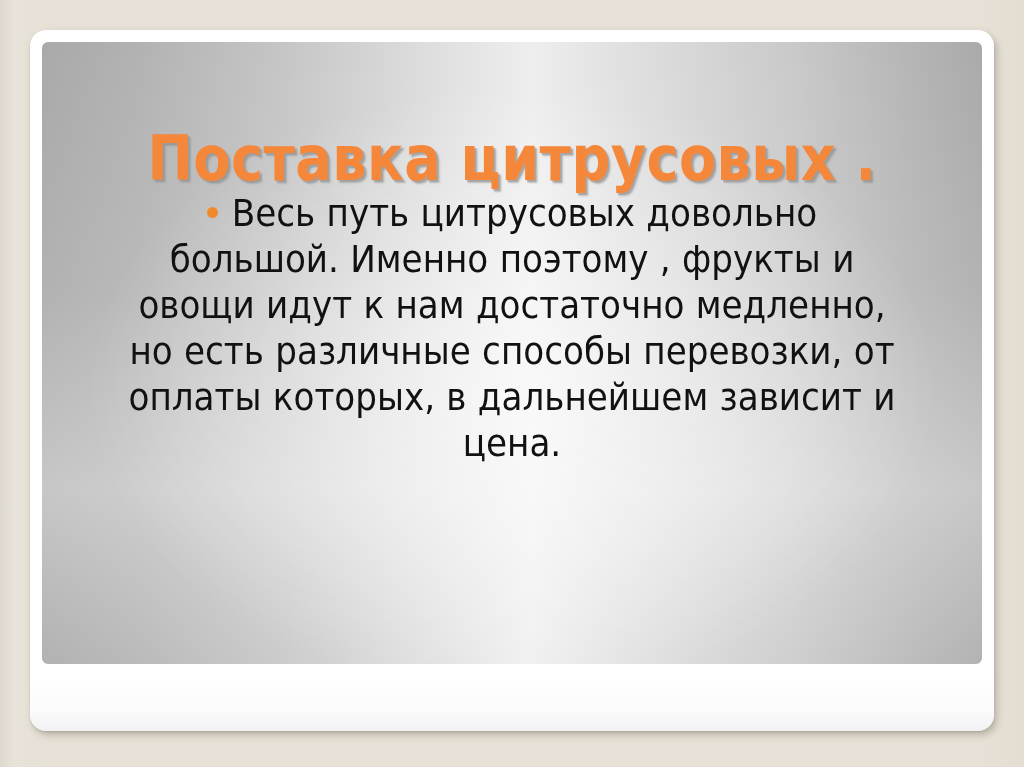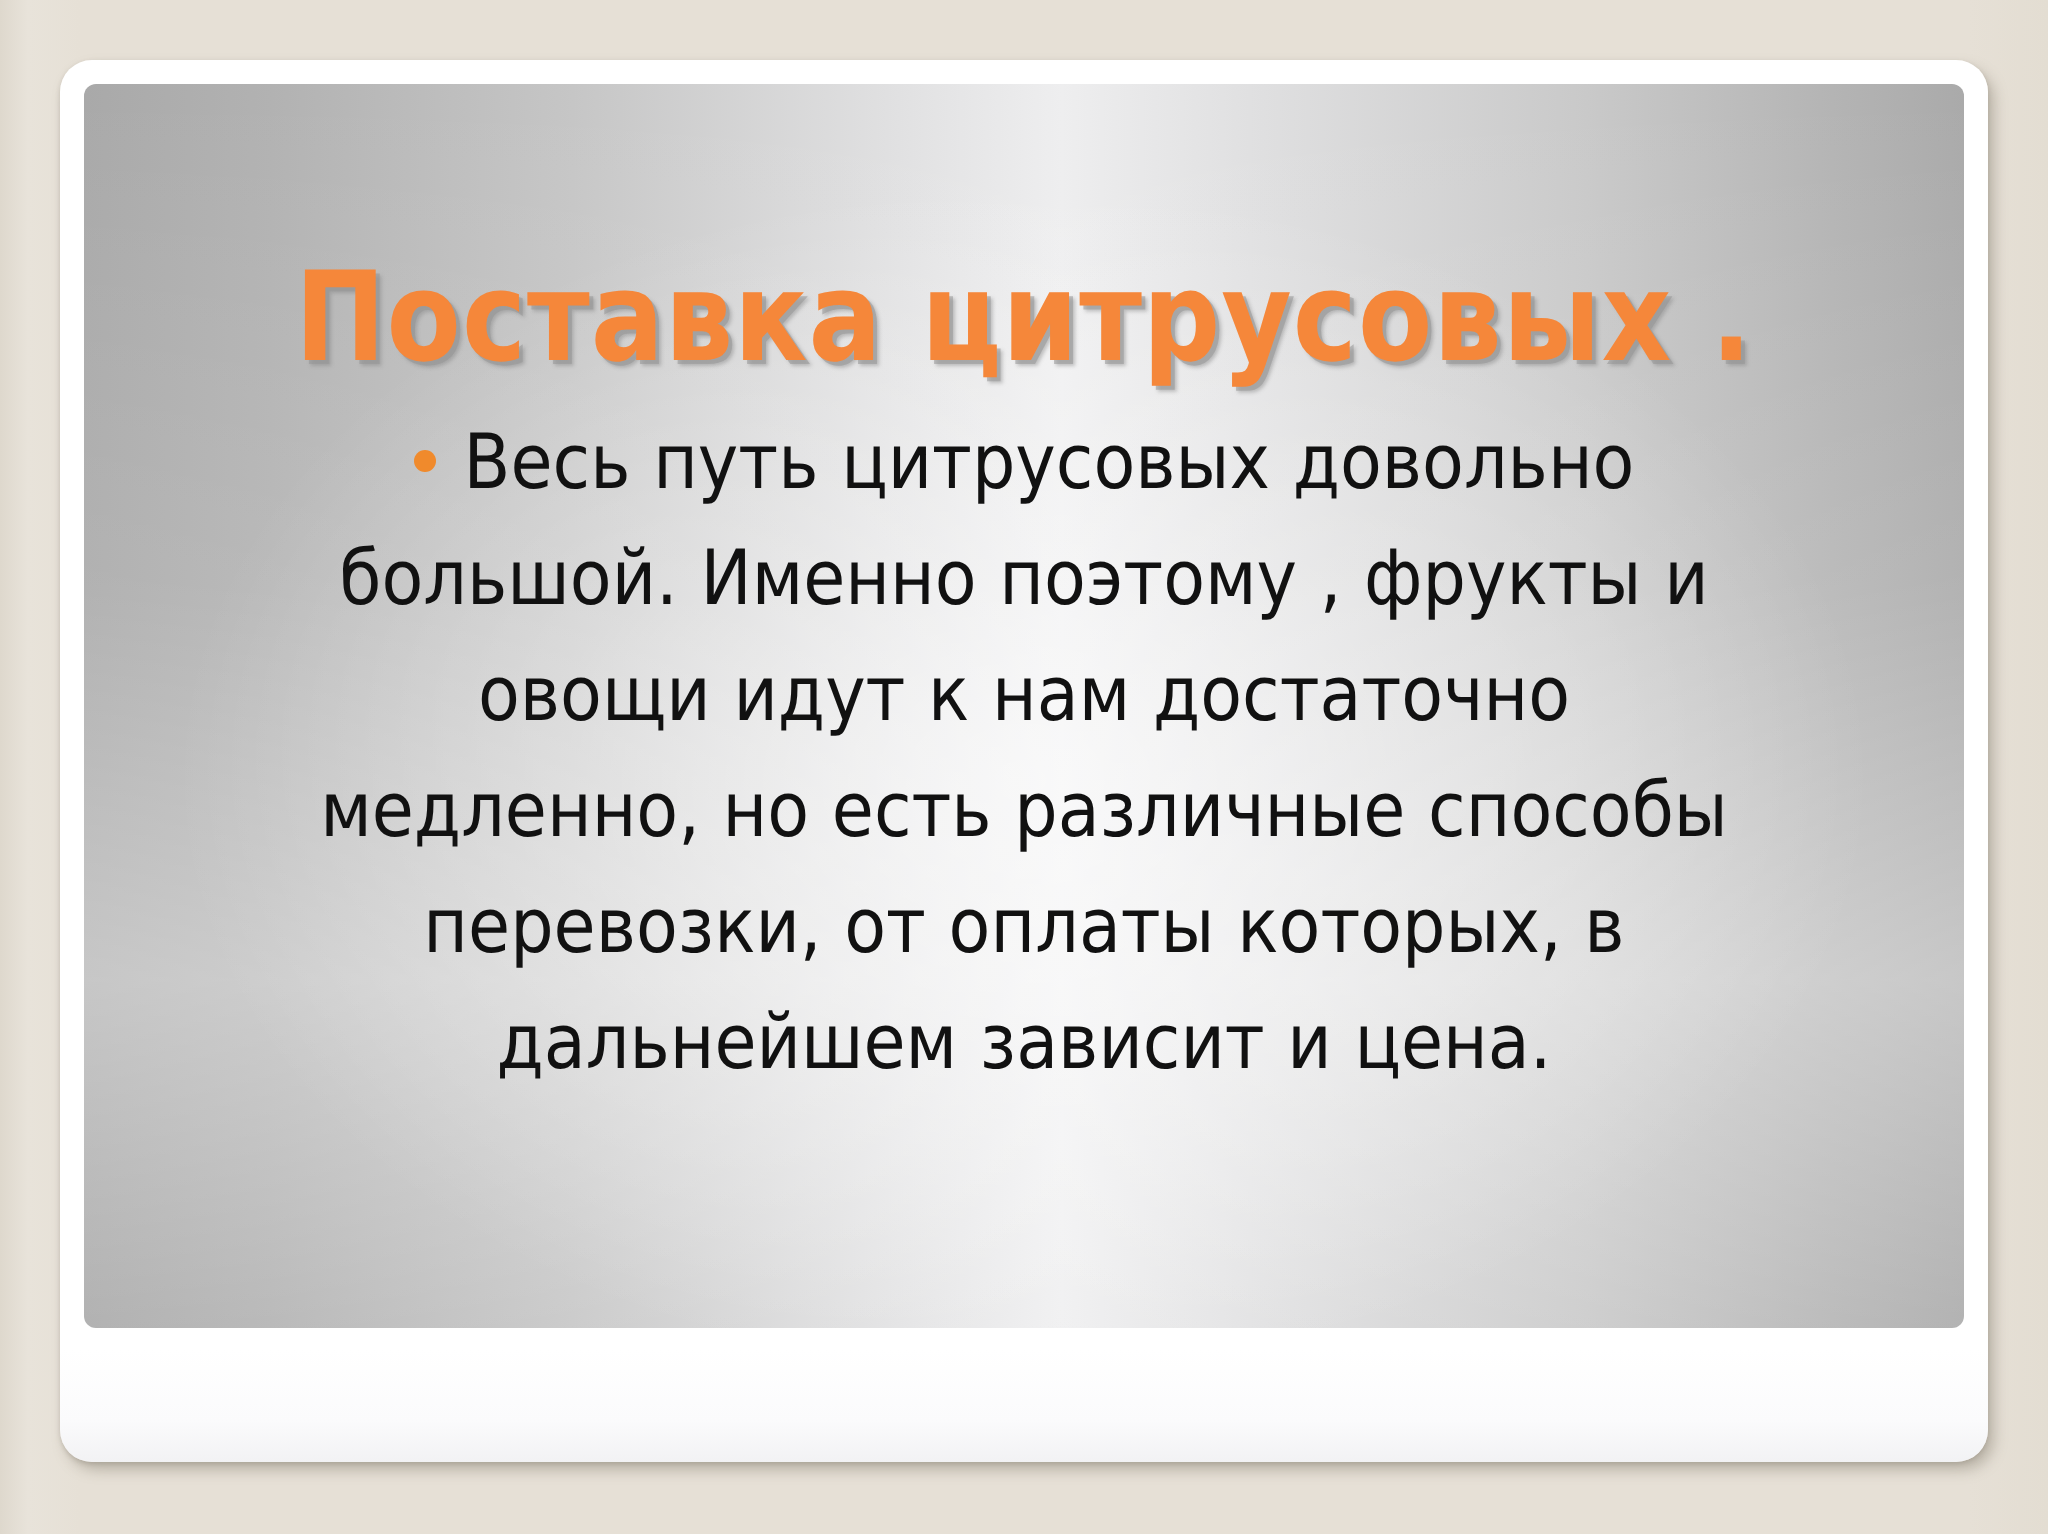--- a/index.html
+++ b/index.html
@@ -130,25 +130,25 @@
 
   
   #body-block {
     position: absolute;
     left: 86px;
     right: 86px;
     top: 148px;
   }
 
   #body-text {
-    margin: 12px;
+    margin: 0;
     text-align: center;
     font-family: "DejaVu Sans Condensed", "Liberation Sans Narrow", "Liberation Sans", sans-serif;
     font-size: 38px;
-    line-height: 58px;
+    line-height: 46px;
     color: #111111;
     text-indent: 0;
     word-spacing: 0.5px;
   }
 
   
   .bullet-dot {
     display: inline-block;
     width: 11px;
     height: 11px;

